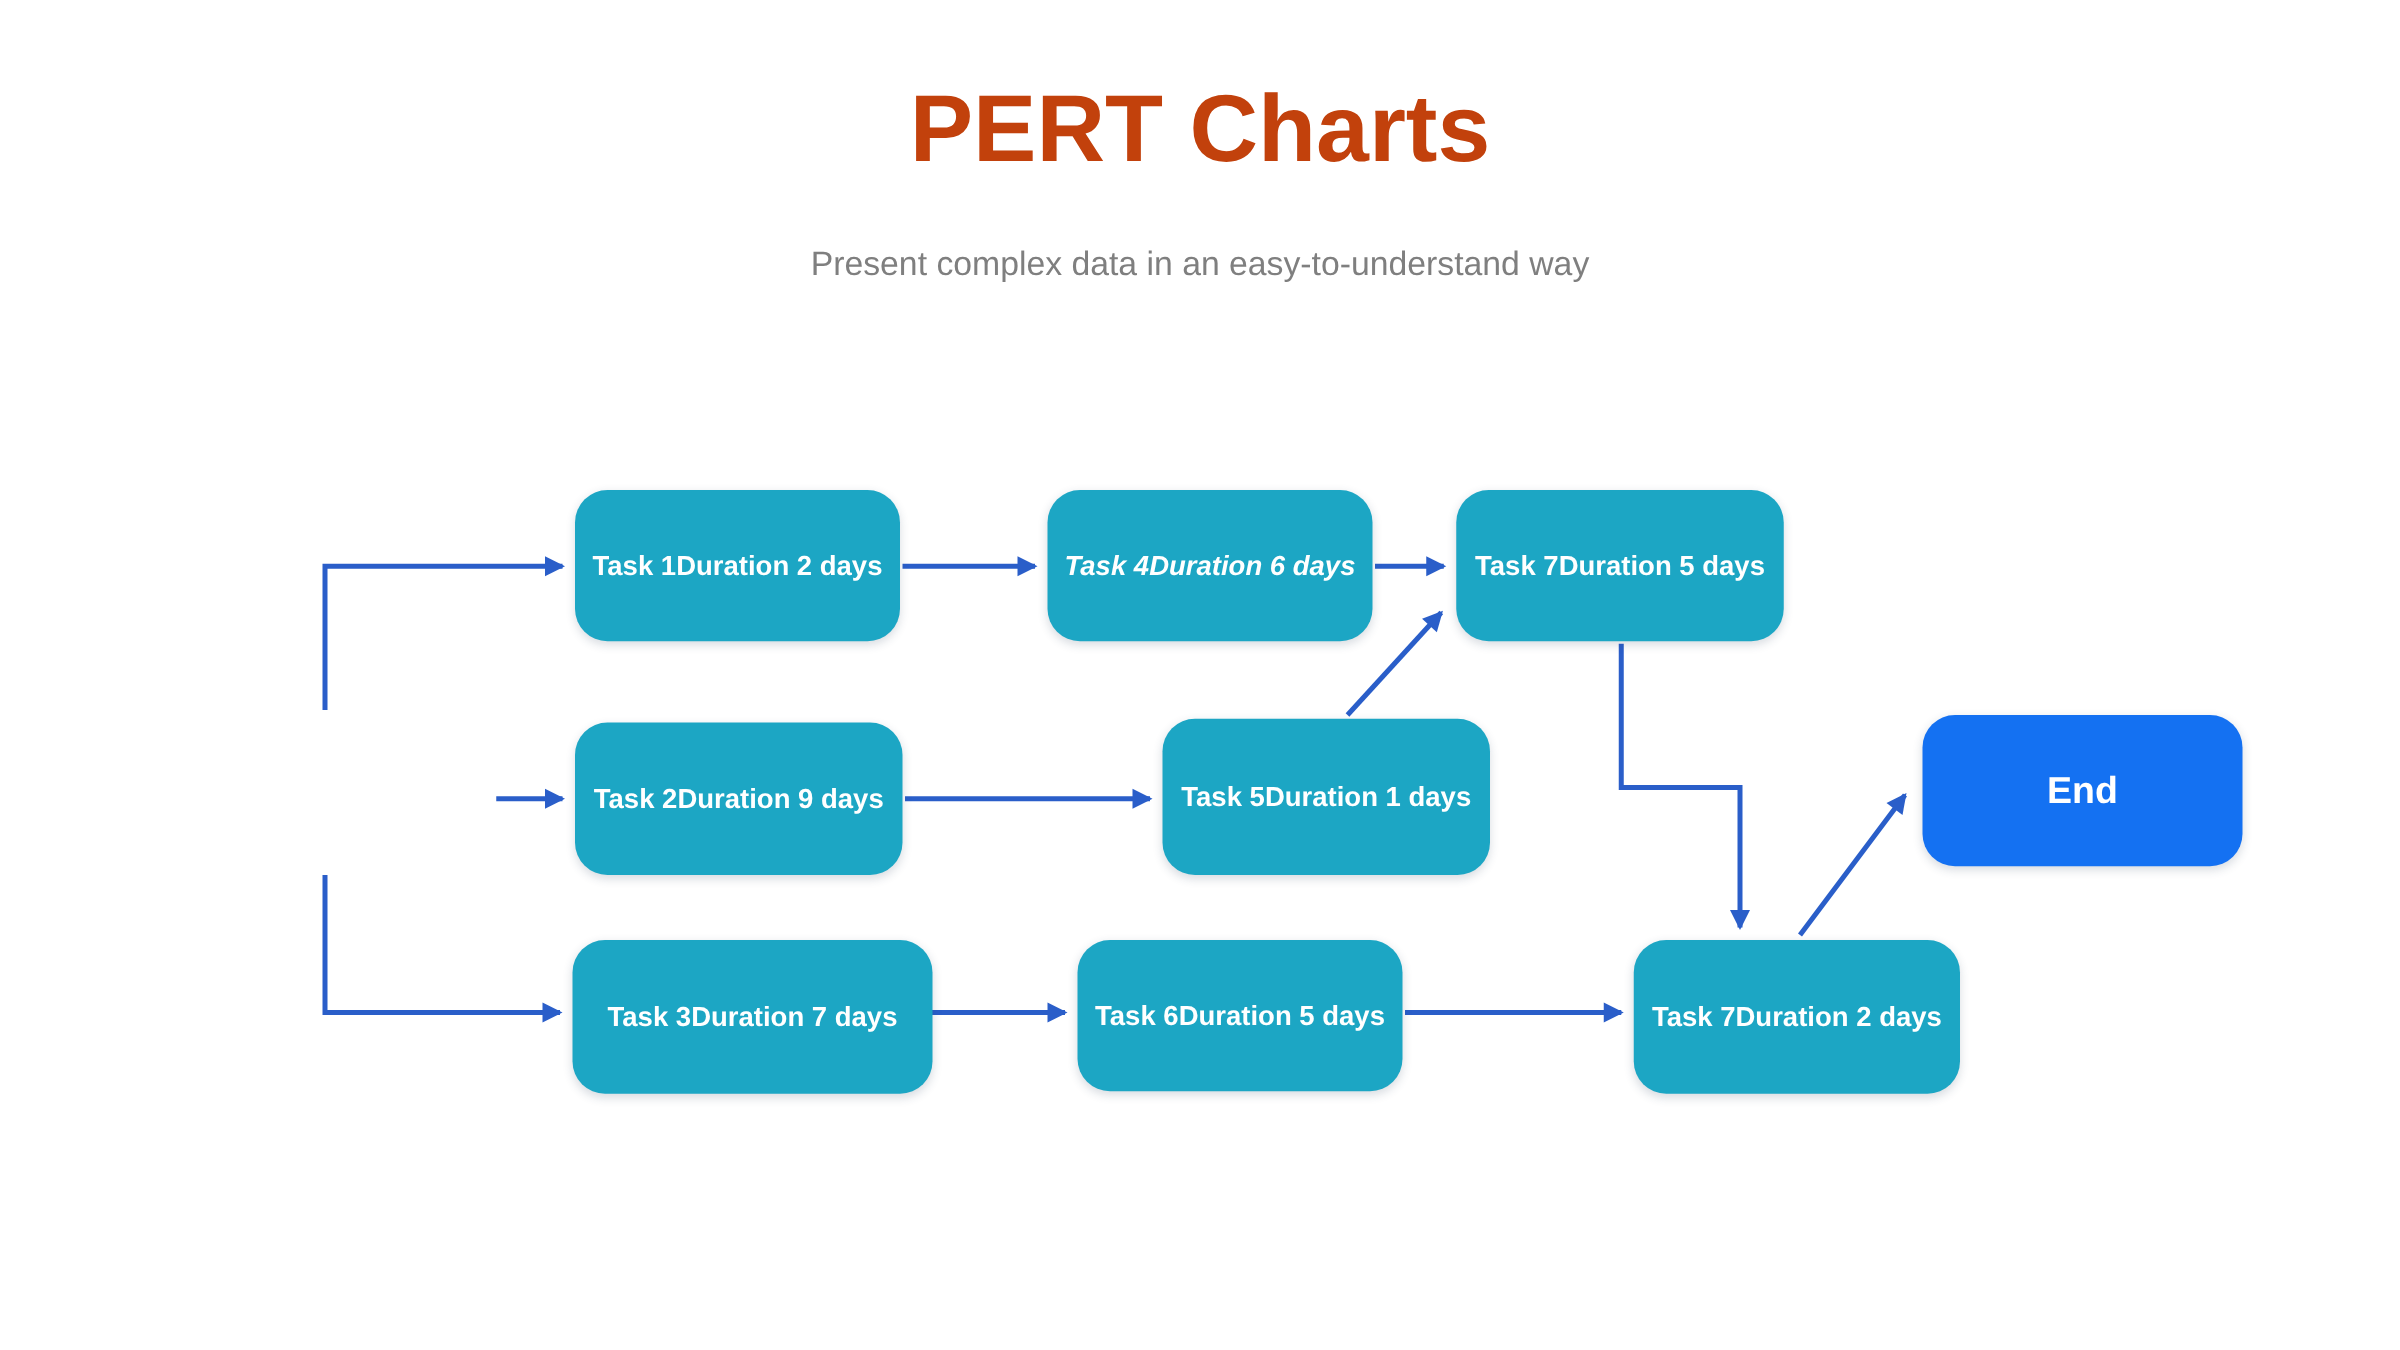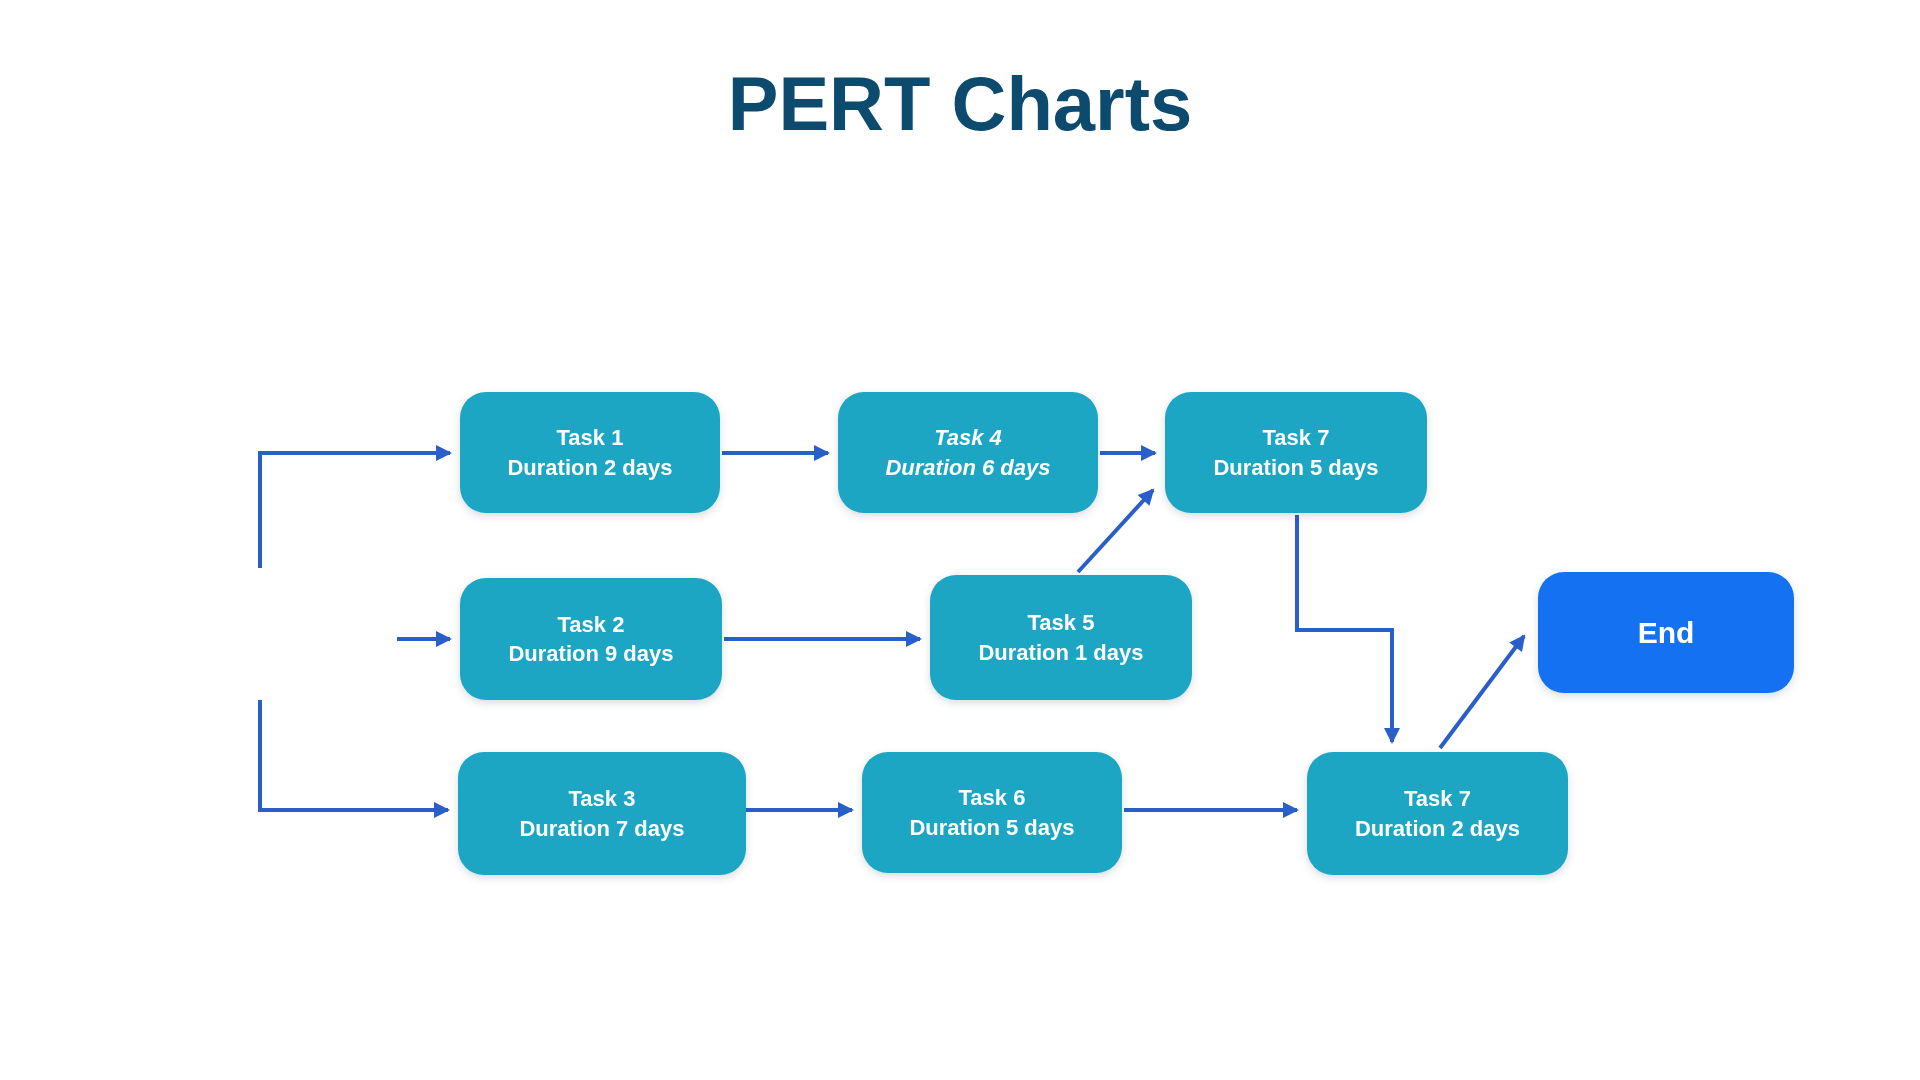--- a/index.html
+++ b/index.html
@@ -13,21 +13,21 @@
   }
   .title {
     position: absolute;
     left: 0; right: 0;
     top: 62px;
     text-align: center;
     font-size: 76px;
     line-height: 1.1;
     font-weight: 700;
     letter-spacing: 0px;
-    color: #0c4a6e;
+    color: #c2410c;
     margin: 0;
   }
   .subtitle {
     position: absolute;
     left: 0; right: 0;
     top: 196px;
     text-align: center;
     font-size: 27px;
     font-weight: 400;
     color: #7f7f7f;
@@ -35,21 +35,21 @@
   }
   .arrows {
     position: absolute;
     left: 0; top: 0;
     width: 1920px; height: 1080px;
     pointer-events: none;
   }
   .node {
     position: absolute;
     display: flex;
-    flex-direction: column;
+    flex-direction: row;
     align-items: center;
     justify-content: center;
     border-radius: 26px;
     color: #ffffff;
     text-align: center;
     font-weight: 700;
     box-shadow: 0 3px 8px rgba(40, 60, 90, 0.18);
   }
   .node.task { background: #1ca6c4; font-size: 22px; line-height: 1.32; }
   .node.milestone { background: #1471f2; font-size: 30px; }
@@ -64,20 +64,21 @@
   .n-t6 { left: 862px;  top: 752px; width: 260px; height: 121px; }
   .n-t7 { left: 1165px; top: 392px; width: 262px; height: 121px; }
   .n-t8 { left: 1307px; top: 752px; width: 261px; height: 123px; }
 </style>
 </head>
 <body>
 
 <div class="stage">
 
   <h1 class="title">PERT Charts</h1>
+  <p class="subtitle">Present complex data in an easy-to-understand way</p>
 
   <svg class="arrows" viewBox="0 0 1920 1080" xmlns="http://www.w3.org/2000/svg">
     <defs>
       <marker id="ah" markerUnits="userSpaceOnUse" markerWidth="20" markerHeight="18" refX="15" refY="9" orient="auto">
         <path d="M1,1 L17,9 L1,17 Z" fill="#2a5ec9"></path>
       </marker>
     </defs>
     <g fill="none" stroke="#2a5ec9" stroke-width="4">
       <path d="M260,568 L260,453 L450,453" marker-end="url(#ah)"></path>
       <path d="M397,639 L450,639" marker-end="url(#ah)"></path>

